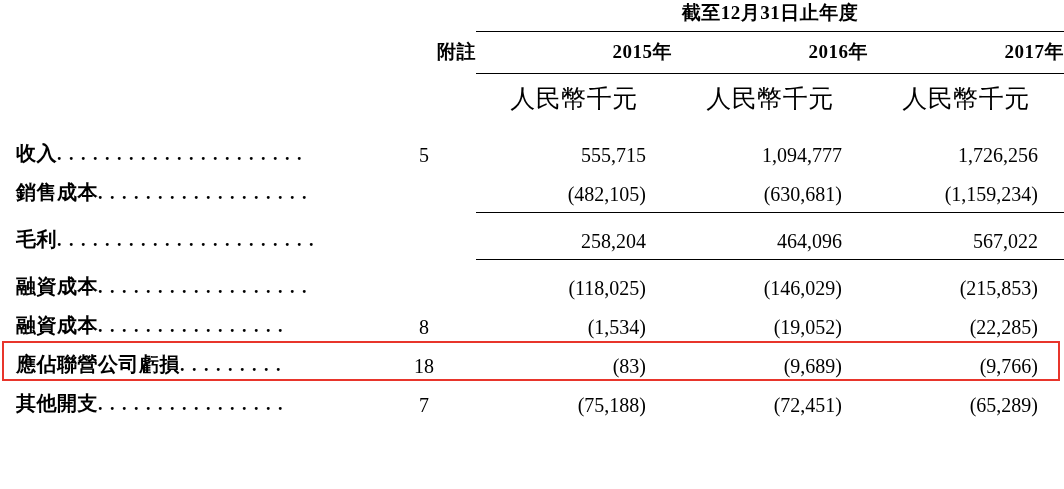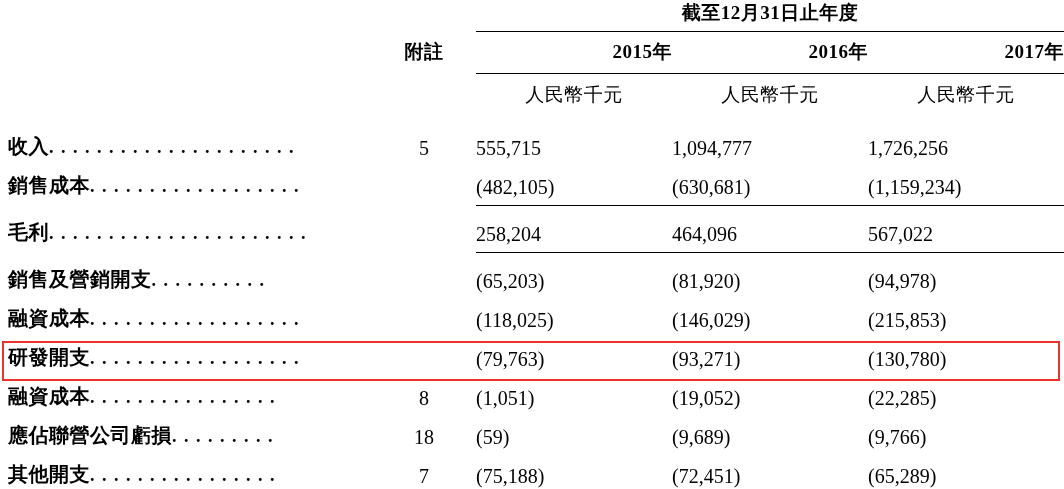--- a/index.html
+++ b/index.html
@@ -58,52 +58,53 @@
     width: 100%;
   }
   .yr {
     text-align: right;
     font-weight: bold;
     font-size: 19px;
     padding: 7px 0 8px 0;
     letter-spacing: 0.5px;
   }
   .note-hd {
-    text-align: center;
+    text-align: right;
     font-weight: bold;
     font-size: 19px;
     padding: 7px 0 8px 0;
     letter-spacing: 0.5px;
   }
   .unit {
     text-align: center;
-    font-size: 19px;
+    font-size: 25px;
     padding: 8px 0 9px 0;
     letter-spacing: 0.5px;
   }
   .pad-left  { padding-left: 24px; font-weight: bold; }
 
   
   .row-label {
     font-size: 20px;
     white-space: nowrap;
-    padding: 6px 0 6px 8px;
+    padding: 6px 0 6px 16px;
     letter-spacing: 0.5px;
   }
   .row-label.bold { font-weight: bold; }
   .lead {
     letter-spacing: 1.5px;
     font-size: 18px;
   }
   .note-cell {
     text-align: center;
     font-size: 20px;
     padding: 6px 0;
   }
   .num {
+    text-align: right;
     font-size: 20px;
     padding: 6px 26px 6px 0;
     white-space: nowrap;
     font-family: "Liberation Serif", "DejaVu Serif", serif;
   }
 
   .spacer-row td { height: 10px; }
   .thin-rule td { height: 1px; padding: 0; }
   .thin-rule .rule-line { height: 1px; background: #000; }
 
@@ -236,56 +237,42 @@
           </td>
       <td>
             <div class="rule-line"></div>
           </td>
     </tr>
 
     <tr class="gap-small">
           <td colspan="5"></td>
         </tr>
 
-    <tr>
-      <td class="row-label pad-left"><span>銷售及營銷開支</span><span class="lead">. . . . . . . . . .</span></td>
-      <td class="note-cell"></td>
-      <td class="num">(65,203)</td>
-      <td class="num">(81,920)</td>
-      <td class="num">(94,978)</td>
-    </tr>
 
     <tr>
       <td class="row-label pad-left"><span>融資成本</span><span class="lead">. . . . . . . . . . . . . . . . . .</span></td>
       <td class="note-cell"></td>
       <td class="num">(118,025)</td>
       <td class="num">(146,029)</td>
       <td class="num">(215,853)</td>
     </tr>
 
-    <tr>
-      <td class="row-label pad-left"><span>研發開支</span><span class="lead">. . . . . . . . . . . . . . . . . .</span></td>
-      <td class="note-cell"></td>
-      <td class="num">(79,763)</td>
-      <td class="num">(93,271)</td>
-      <td class="num">(130,780)</td>
-    </tr>
 
     <tr>
       <td class="row-label pad-left"><span>融資成本</span><span class="lead">. . . . . . . . . . . . . . . .</span></td>
       <td class="note-cell">8</td>
-      <td class="num">(1,051)</td>
+      <td class="num">(1,534)</td>
       <td class="num">(19,052)</td>
       <td class="num">(22,285)</td>
     </tr>
 
     <tr>
       <td class="row-label pad-left"><span>應佔聯營公司虧損</span><span class="lead">. . . . . . . . .</span></td>
       <td class="note-cell">18</td>
-      <td class="num">(59)</td>
+      <td class="num">(83)</td>
       <td class="num">(9,689)</td>
       <td class="num">(9,766)</td>
     </tr>
 
     <tr>
       <td class="row-label pad-left"><span>其他開支</span><span class="lead">. . . . . . . . . . . . . . . .</span></td>
       <td class="note-cell">7</td>
       <td class="num">(75,188)</td>
       <td class="num">(72,451)</td>
       <td class="num">(65,289)</td>

